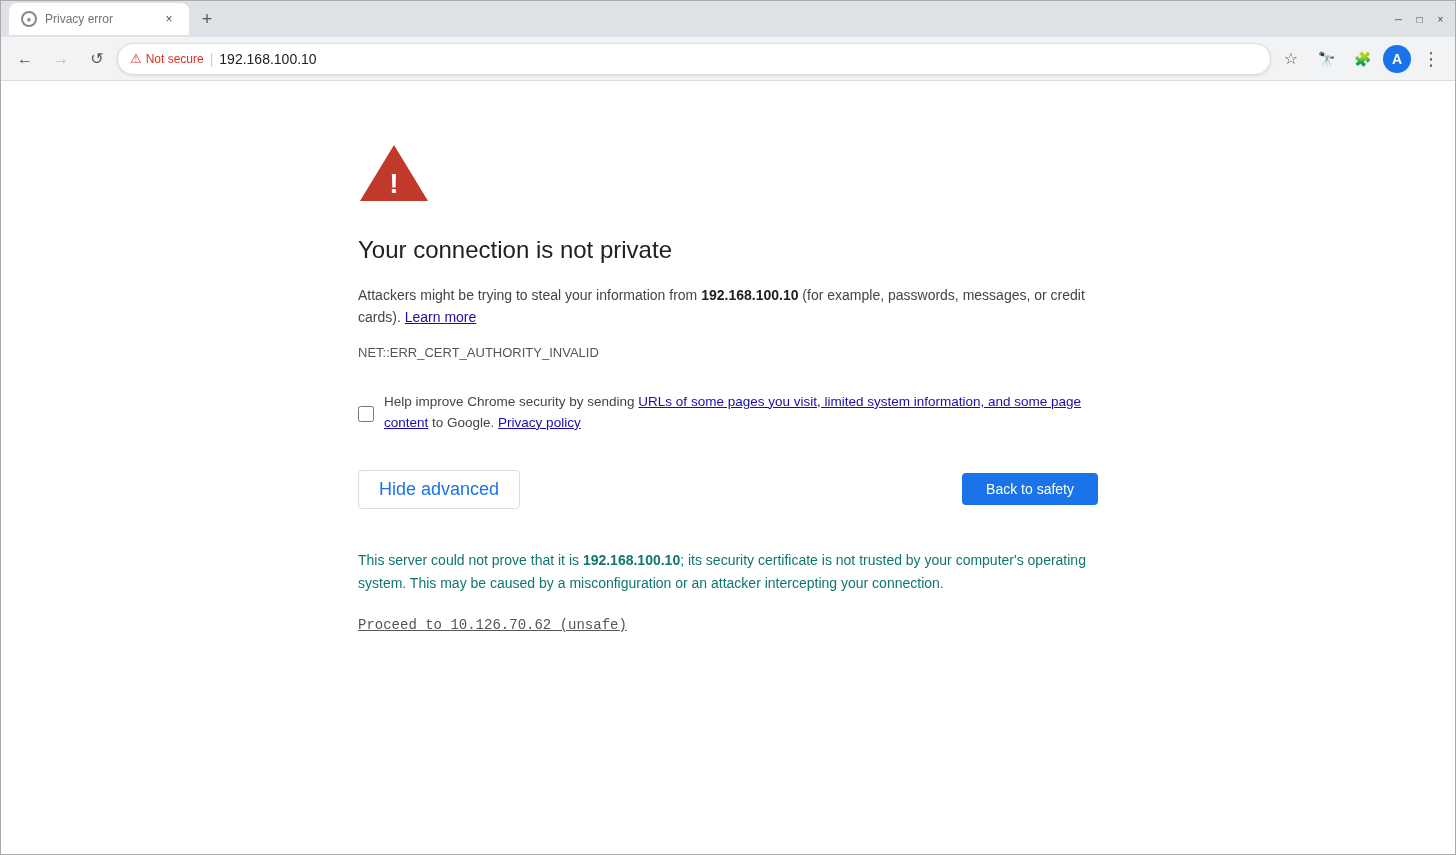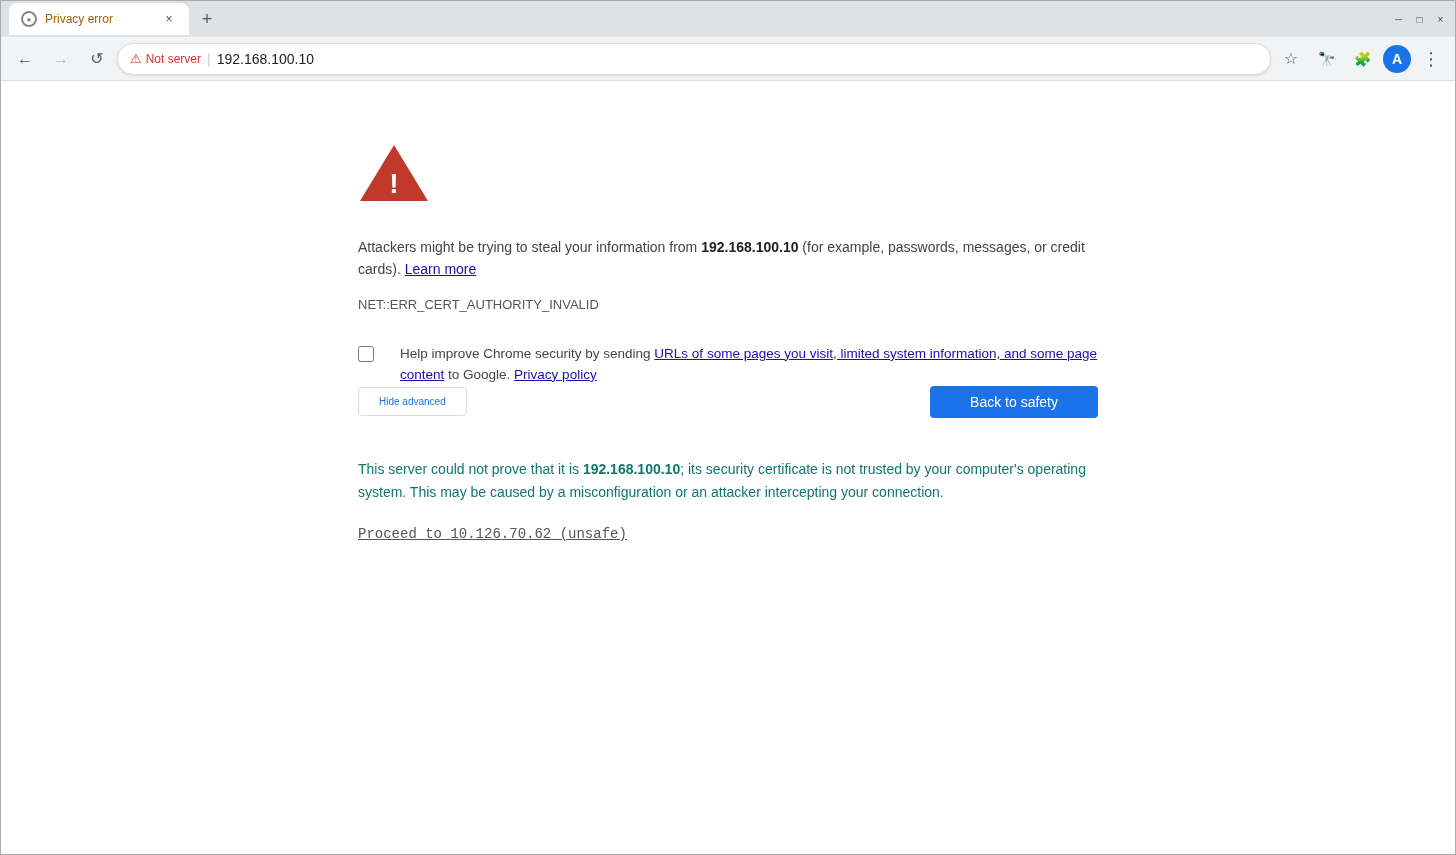--- a/index.html
+++ b/index.html
@@ -47,21 +47,21 @@
       border-radius: 50%;
       border: 2px solid #888;
       display: flex;
       align-items: center;
       justify-content: center;
       font-size: 8px;
       color: #888;
     }
     .tab-title {
       font-size: 12px;
-      color: #a16207;
+      color: #737373;
       flex: 1;
       white-space: nowrap;
       overflow: hidden;
       text-overflow: ellipsis;
     }
     .tab-close {
       width: 16px;
       height: 16px;
       border-radius: 50%;
       display: flex;
@@ -230,22 +230,23 @@
     }
 
     .error-code {
       font-size: 13px;
       color: #555;
       margin-bottom: 32px;
     }
 
     .checkbox-row {
       display: flex;
-      align-items: flex-start;
-      gap: 26px;
+      align-items: center;
+      gap: 10px;
+      margin-bottom: 36px;
     }
     .checkbox-row input[type="checkbox"] {
       width: 16px;
       height: 16px;
       margin-top: 2px;
       cursor: pointer;
       flex-shrink: 0;
     }
     .checkbox-label {
       font-size: 13.5px;
@@ -264,27 +265,27 @@
       justify-content: space-between;
       margin-bottom: 40px;
     }
 
     .btn-hide-advanced {
       padding: 8px 20px;
       border: 1px solid #dadce0;
       border-radius: 4px;
       background: #fff;
       color: #1a73e8;
-      font-size: 10px;
+      font-size: 18px;
       cursor: pointer;
       font-family: inherit;
     }
 
     .btn-back-to-safety {
-      padding: 8px 40px;
+      padding: 8px 24px;
       border: none;
       border-radius: 4px;
       background: #1a73e8;
       color: #fff;
       font-size: 14px;
       font-weight: 500;
       cursor: pointer;
       font-family: inherit;
     }
 
@@ -331,21 +332,21 @@
     <button class="nav-btn disabled">
       <span>→</span>
     </button>
     <button class="nav-btn">
       <span>↺</span>
     </button>
 
     <div class="address-bar">
       <div class="security-warning">
         <span style="color:#d93025; font-size:13px;">⚠</span>
-        <span>Not server</span>
+        <span>Not secure</span>
       </div>
       <span class="address-separator">|</span>
       <span class="address-text">192.168.100.10</span>
     </div>
 
     <div class="nav-right">
       <div class="nav-icon-btn">
         <span>☆</span>
       </div>
       <div class="nav-icon-btn">
@@ -363,20 +364,21 @@
 
   <div class="page-content">
     <div class="error-container">
 
       
       <svg class="warning-triangle" viewBox="0 0 72 63" xmlns="http://www.w3.org/2000/svg">
         <polygon points="36,4 70,60 2,60" fill="#c0392b"></polygon>
         <text x="36" y="52" text-anchor="middle" fill="white" font-size="28" font-weight="bold" font-family="Arial">!</text>
       </svg>
 
+      <h1 class="error-heading">Your connection is not private</h1>
 
       <p class="error-description">
         <span>Attackers might be trying to steal your information from </span><span class="domain">192.168.100.10</span><span> (for example, passwords, messages, or credit cards).</span>
         <a>Learn more</a>
       </p>
 
       <p class="error-code">NET::ERR_CERT_AUTHORITY_INVALID</p>
 
       <div class="checkbox-row">
         <input type="checkbox" style="">

